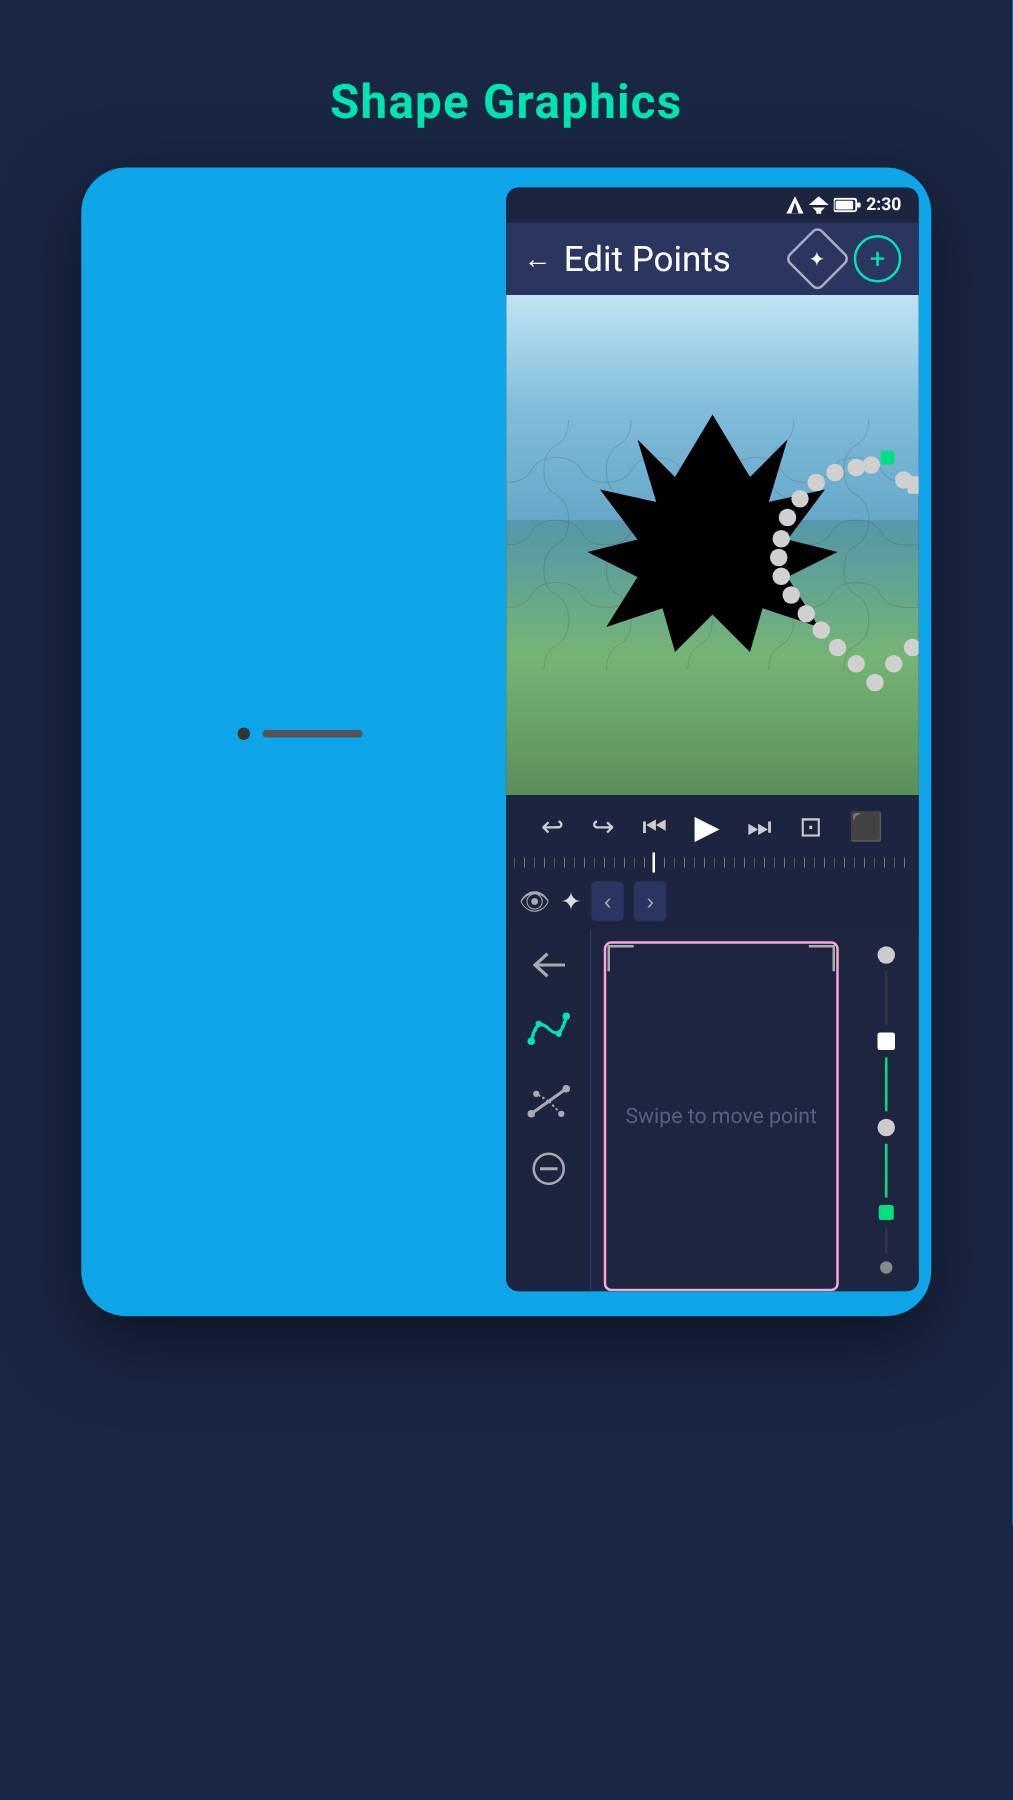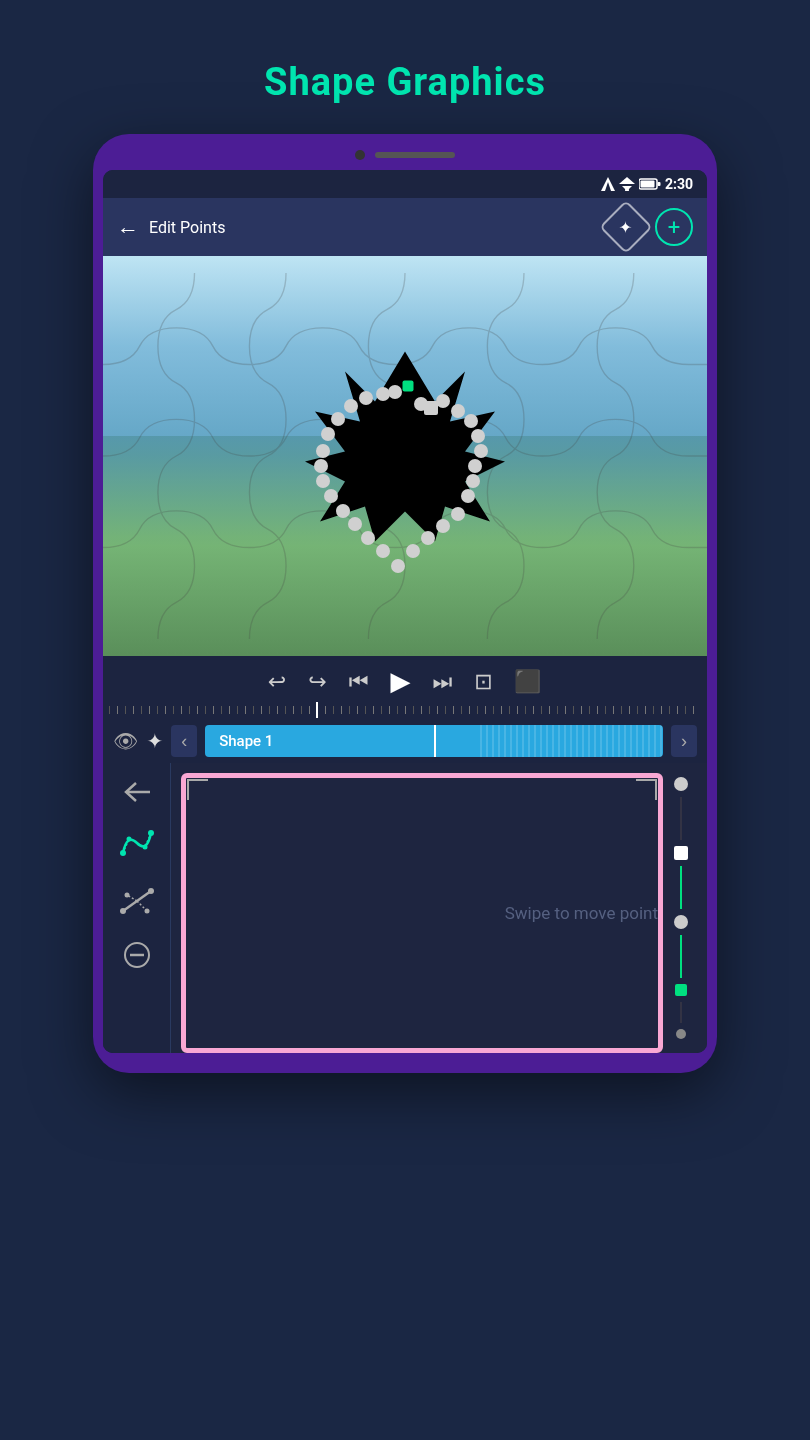--- a/index.html
+++ b/index.html
@@ -19,27 +19,27 @@
       color: #00e5b0;
       font-size: 38px;
       font-weight: bold;
       margin-top: 60px;
       margin-bottom: 30px;
       letter-spacing: 1px;
     }
 
     
     .phone-frame {
-      width: 624px;
-      background: #4c1d95;
+      width: 680px;
+      background: #0ea5e9;
       border-radius: 36px;
       padding: 16px 10px 20px;
       box-shadow: 0 20px 60px rgba(0,0,0,0.5);
       display: flex;
-      flex-direction: column;
+      flex-direction: row;
       align-items: center;
     }
 
     
     .phone-top-bar {
       display: flex;
       align-items: center;
       justify-content: center;
       gap: 10px;
       margin-bottom: 10px;
@@ -94,21 +94,21 @@
       align-items: center;
       gap: 10px;
     }
     .back-arrow {
       color: white;
       font-size: 22px;
       cursor: pointer;
     }
     .header-title {
       color: white;
-      font-size: 16px;
+      font-size: 28px;
       font-weight: 400;
     }
     .header-right {
       display: flex;
       align-items: center;
       gap: 10px;
     }
     .icon-btn-diamond {
       width: 38px; height: 38px;
       background: #2a3560;
@@ -516,24 +516,20 @@
       <div class="ruler-line">
         <div class="ruler-playhead"></div>
       </div>
     </div>
 
 
     <div class="track-row">
       <span class="track-icon">👁</span>
       <span class="track-icon-puzzle">✦</span>
       <button class="track-nav-btn">‹</button>
-      <div class="track-block" style="position:relative;">
-        <span>Shape 1</span>
-        <div class="track-playhead"></div>
-      </div>
       <button class="track-nav-btn">›</button>
     </div>
 
     <div class="bottom-panel">
 
       <div class="tools-column">
 
         <div class="tool-btn">
           <svg width="26" height="22" viewBox="0 0 26 22" fill="none">
             <polyline points="12,2 2,11 12,20" stroke="#aaa" stroke-width="2.5" fill="none"></polyline>
@@ -573,21 +569,21 @@
         <div class="tool-btn">
           <svg width="28" height="28" viewBox="0 0 28 28">
             <circle cx="14" cy="14" r="12" fill="none" stroke="#aaa" stroke-width="2"></circle>
             <line x1="7" y1="14" x2="21" y2="14" stroke="#aaa" stroke-width="2.5"></line>
           </svg>
         </div>
       </div>
 
       <div class="right-panel">
 
-        <div style="position:relative;margin:10px 44px 0 10px;flex:1;border:5px solid #f9a8d4;border-radius:6px;min-height:220px;display:flex;align-items:center;justify-content:flex-end;">
+        <div style="position:relative;margin:10px 64px 0 10px;flex:1;border:2px solid #f9a8d4;border-radius:6px;min-height:220px;display:flex;align-items:center;justify-content:center;">
 
           <svg style="position:absolute;top:0;left:0;" width="30" height="30" viewBox="0 0 30 30">
             <path d="M2,22 L2,2 L22,2" fill="none" stroke="#aaa" stroke-width="2"></path>
           </svg>
           <svg style="position:absolute;top:0;right:0;" width="30" height="30" viewBox="0 0 30 30">
             <path d="M8,2 L28,2 L28,22" fill="none" stroke="#aaa" stroke-width="2"></path>
           </svg>
 
           <span class="swipe-text">Swipe to move point</span>
         </div>

